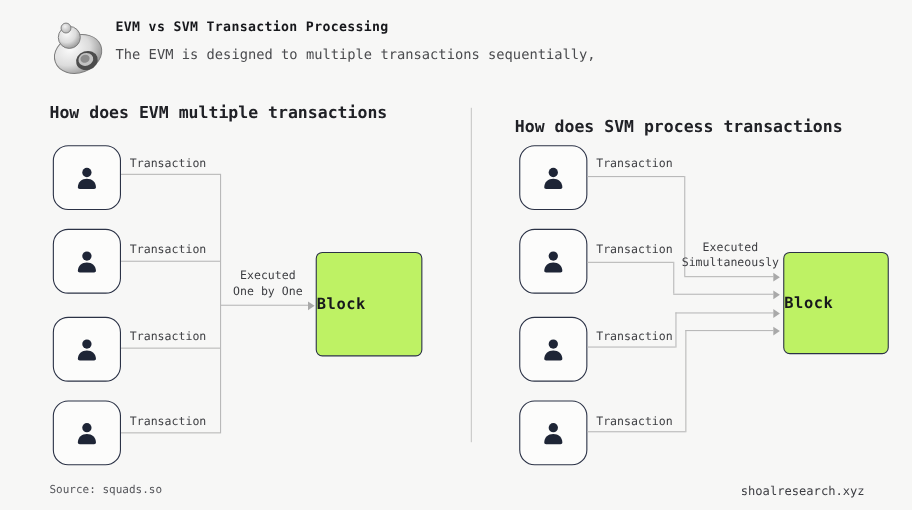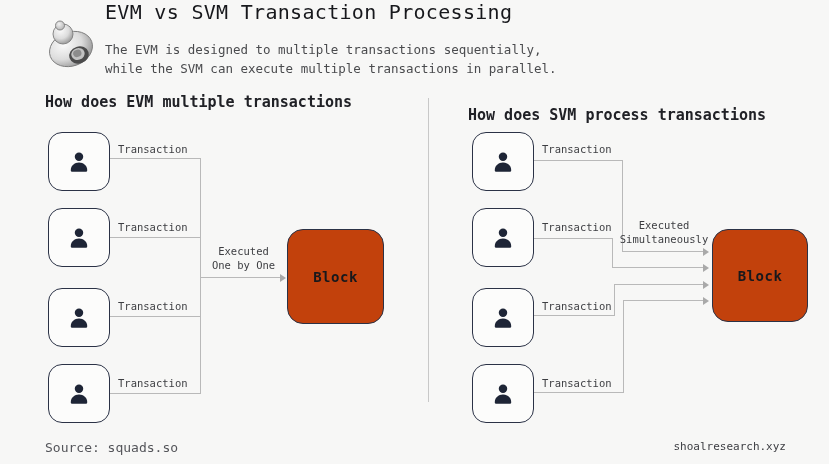--- a/index.html
+++ b/index.html
@@ -7,22 +7,22 @@
   body {
     font-family:"DejaVu Sans Mono","Liberation Mono",monospace;
     background:#f7f7f6;
     overflow:hidden;
   }
   #stage { position:relative; width:829px; height:464px; background:#f7f7f6; }
 
   
   .logo { position:absolute; left:40px; top:12px; width:60px; height:62px; }
   .title {
-    position:absolute; left:105px; top:0;
-    font-size:20px; font-weight:normal; color:#17181c; letter-spacing:.3px;
+    position:absolute; left:105px; top:17px;
+    font-size:12px; font-weight:bold; color:#17181c; letter-spacing:.3px;
     white-space:nowrap;
   }
   .subtitle {
     position:absolute; left:105px; top:40px;
     font-size:12.5px; line-height:19px; color:#4a4b4e; white-space:nowrap;
   }
 
   
   .panel-heading {
     position:absolute; top:93px;
@@ -38,22 +38,22 @@
   .user-box {
     position:absolute; width:62px; height:59px;
     background:#fcfcfb; border:1.6px solid #2b3246; border-radius:14px;
     display:flex; align-items:center; justify-content:center;
   }
   .user-box svg { width:26px; height:26px; }
 
   
   .block-box {
     position:absolute; width:97px; height:95px;
-    background:#c2410c; border:1.6px solid #2b3246; border-radius:16px;
-    display:flex; align-items:center; justify-content:center;
+    background:#bef264; border:1.6px solid #2b3246; border-radius:6px;
+    display:flex; align-items:center; 
   }
   .block-label { font-size:14px; font-weight:bold; color:#17181c; letter-spacing:.5px; }
 
   
   .tx-label { position:absolute; font-size:10.5px; color:#3d3e42; white-space:nowrap; }
   .exec-label {
     position:absolute; font-size:10.5px; line-height:13.5px; color:#3d3e42;
     text-align:center; white-space:nowrap;
   }
 
@@ -62,21 +62,21 @@
   .hline { height:1px; }
   .vline { width:1px; }
   .arrowhead {
     position:absolute; width:0; height:0;
     border-left:6px solid #a9a9a9;
     border-top:4px solid transparent;
     border-bottom:4px solid transparent;
   }
 
   
-  .footer-left  { position:absolute; left:45px;  top:440px; font-size:13px; color:#54555a; white-space:nowrap; }
+  .footer-left  { position:absolute; left:45px;  top:440px; font-size:10px; color:#54555a; white-space:nowrap; }
   .footer-right { position:absolute; right:43px; top:440px; font-size:11px; color:#3c3d42; white-space:nowrap; }
 </style>
 </head>
 <body>
 
 <div id="stage">
 
   <div class="logo">
     <svg viewBox="0 0 60 62" width="60" height="62">
       <defs>
@@ -94,21 +94,20 @@
       <circle cx="23" cy="22" r="10" fill="url(#shellg)" stroke="#7d7d7d" stroke-width="0.9"></circle>
       <circle cx="20" cy="13.5" r="4.5" fill="url(#apexg)" stroke="#7d7d7d" stroke-width="0.9"></circle>
       <ellipse cx="39" cy="43" rx="10" ry="8.5" transform="rotate(-18 39 43)" fill="#4c4c4c"></ellipse>
       <ellipse cx="38" cy="42" rx="6.8" ry="5.8" transform="rotate(-18 38 42)" fill="#c2c2c2"></ellipse>
       <ellipse cx="37.3" cy="41.4" rx="4.2" ry="3.6" transform="rotate(-18 37.3 41.4)" fill="#8c8c8c"></ellipse>
     </svg>
   </div>
   <div class="title">EVM vs SVM Transaction Processing</div>
   <div class="subtitle">
     <div>The EVM is designed to multiple transactions sequentially,</div>
-    <div>while the SVM can execute multiple transactions in parallel.</div>
   </div>
 
   <div class="panel-heading heading-left">How does EVM multiple transactions</div>
   <div class="panel-heading heading-right">How does SVM process transactions</div>
   <div class="divider"></div>
 
   <div class="user-box" style="left:48px; top:132px;">
     <svg viewBox="0 0 24 24">
         <circle cx="12" cy="7.2" r="3.9" fill="#1e2536"></circle>
         <path d="M4.4 19.6c0-4.2 3.4-7.1 7.6-7.1s7.6 2.9 7.6 7.1c0 .9-.7 1.4-1.6 1.4H6c-.9 0-1.6-.5-1.6-1.4z" fill="#1e2536"></path>

